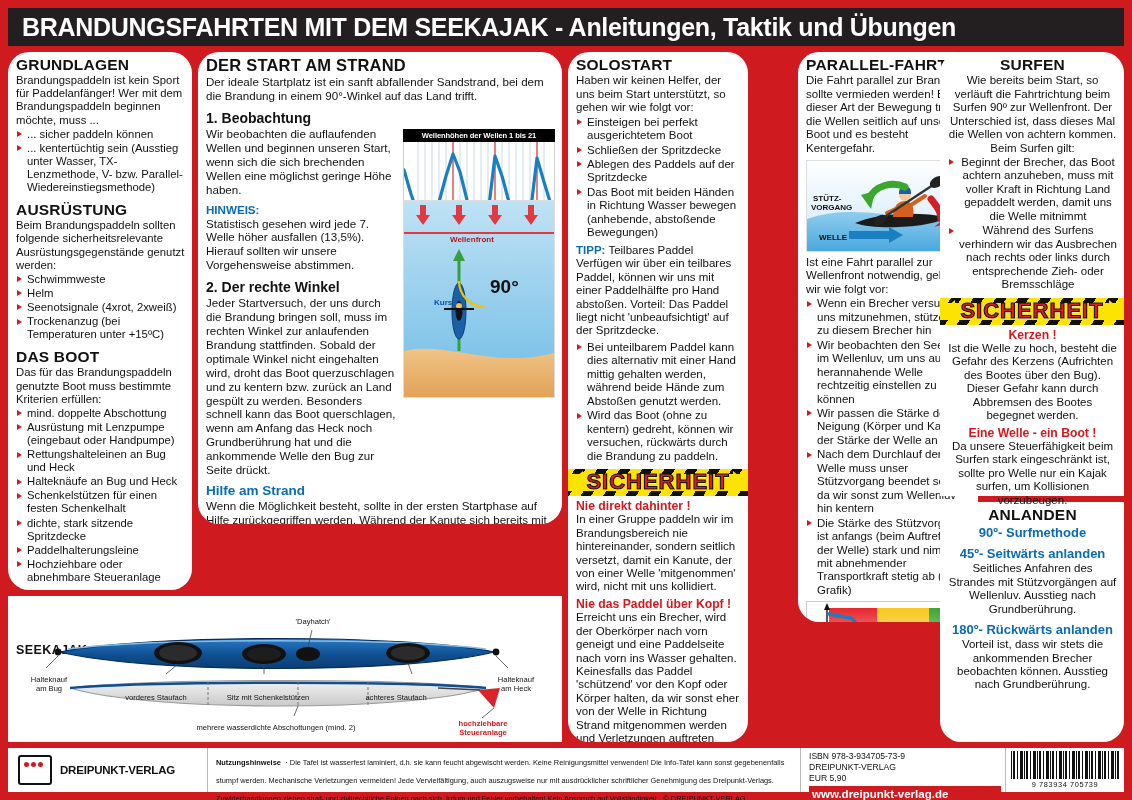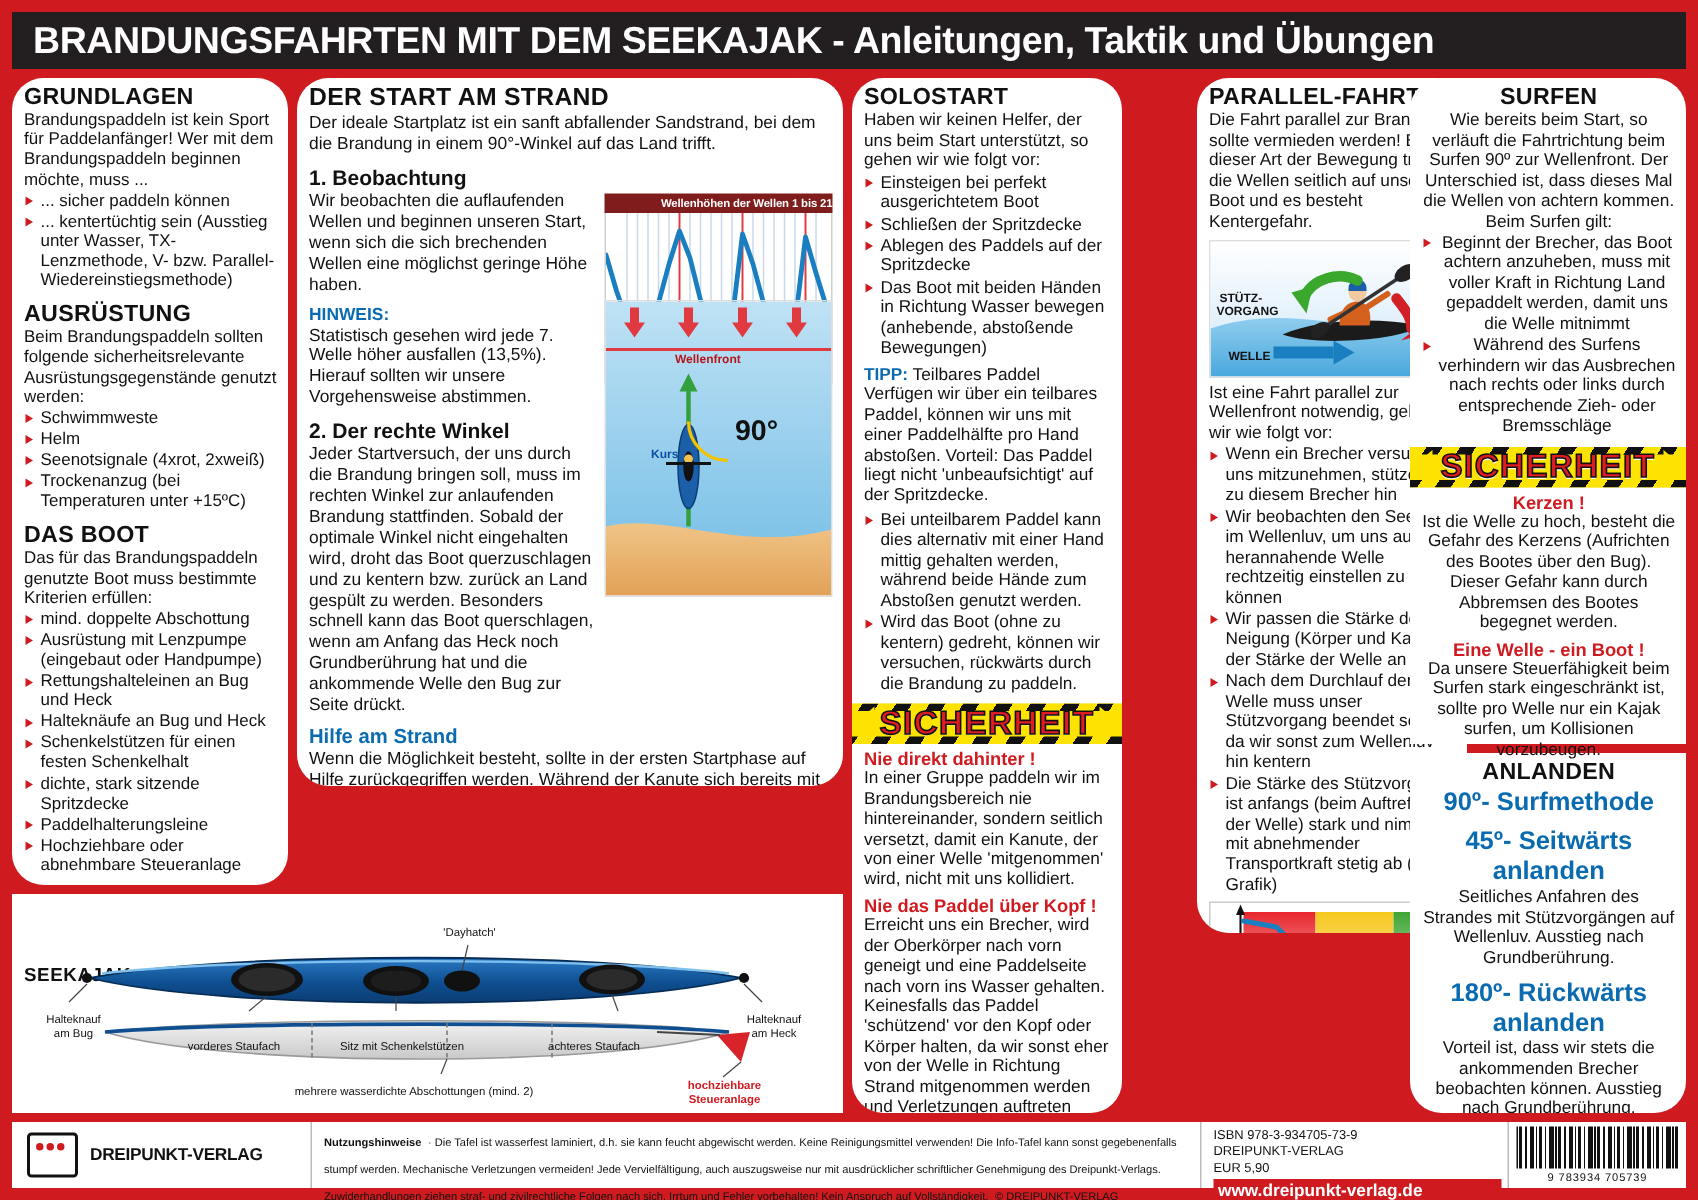--- a/index.html
+++ b/index.html
@@ -51,21 +51,21 @@
   h2.sec{
     margin:0 0 1px 0;
     font-size:15.5px;font-weight:bold;color:#111;
     letter-spacing:0.2px;line-height:1.05;
   }
   h2.sec.mt{margin-top:8px;}
   h3.sub{
     margin:7px 0 1px 0;font-size:13px;font-weight:bold;color:#111;
   }
   h3.blue{
-    margin:6px 0 1px 0;font-size:17px;font-weight:bold;color:#0a6bb0;
+    margin:6px 0 1px 0;font-size:13px;font-weight:bold;color:#0a6bb0;
   }
   p.tx{
     margin:0 0 0 0;font-size:11.4px;line-height:1.17;color:#111;
   }
   .lbl-blue{color:#0a6bb0;font-weight:bold;}
   .lbl-red{color:#cf1b20;font-weight:bold;font-size:12.2px;display:block;margin-top:3px;}
   ul.bl{margin:1px 0 0 0;padding:0;list-style:none;}
   ul.bl li{
     position:relative;padding-left:11px;margin:0 0 1px 0;
     font-size:11.4px;line-height:1.17;color:#111;
@@ -204,21 +204,21 @@
     </div>
 
     <div class="col c2">
       <div class="pad">
         <h2 class="sec">DER START AM STRAND</h2>
         <p class="tx">Der ideale Startplatz ist ein sanft abfallender Sandstrand, bei dem die Brandung in einem 90°-Winkel auf das Land trifft.</p>
 
         <h3 class="sub">1. Beobachtung</h3>
 
         <div style="float:right;width:152px;margin:2px 0 3px 8px;">
-          <div style="background:#7f1d1d;color:#fff;font-size:7.6px;font-weight:bold;text-align:right;padding:2px 0;letter-spacing:-0.1px;">Wellenhöhen der Wellen 1 bis 21</div>
+          <div style="background:#000000;color:#fff;font-size:7.6px;font-weight:bold;text-align:center;padding:2px 0;letter-spacing:-0.1px;">Wellenhöhen der Wellen 1 bis 21</div>
           <div style="position:relative;height:113px;background:#fff;border:1px solid #cfcfcf;border-top:none;overflow:hidden;">
             <svg width="150" height="113" viewBox="0 0 150 113" style="display:block;">
               <g stroke="#c9d8e8" stroke-width="1">
                 <line x1="14" y1="0" x2="14" y2="113"></line>
                   <line x1="21" y1="0" x2="21" y2="113"></line>
                 <line x1="28" y1="0" x2="28" y2="113"></line>
                   <line x1="35" y1="0" x2="35" y2="113"></line>
                 <line x1="42" y1="0" x2="42" y2="113"></line>
                   <line x1="56" y1="0" x2="56" y2="113"></line>
                 <line x1="63" y1="0" x2="63" y2="113"></line>

